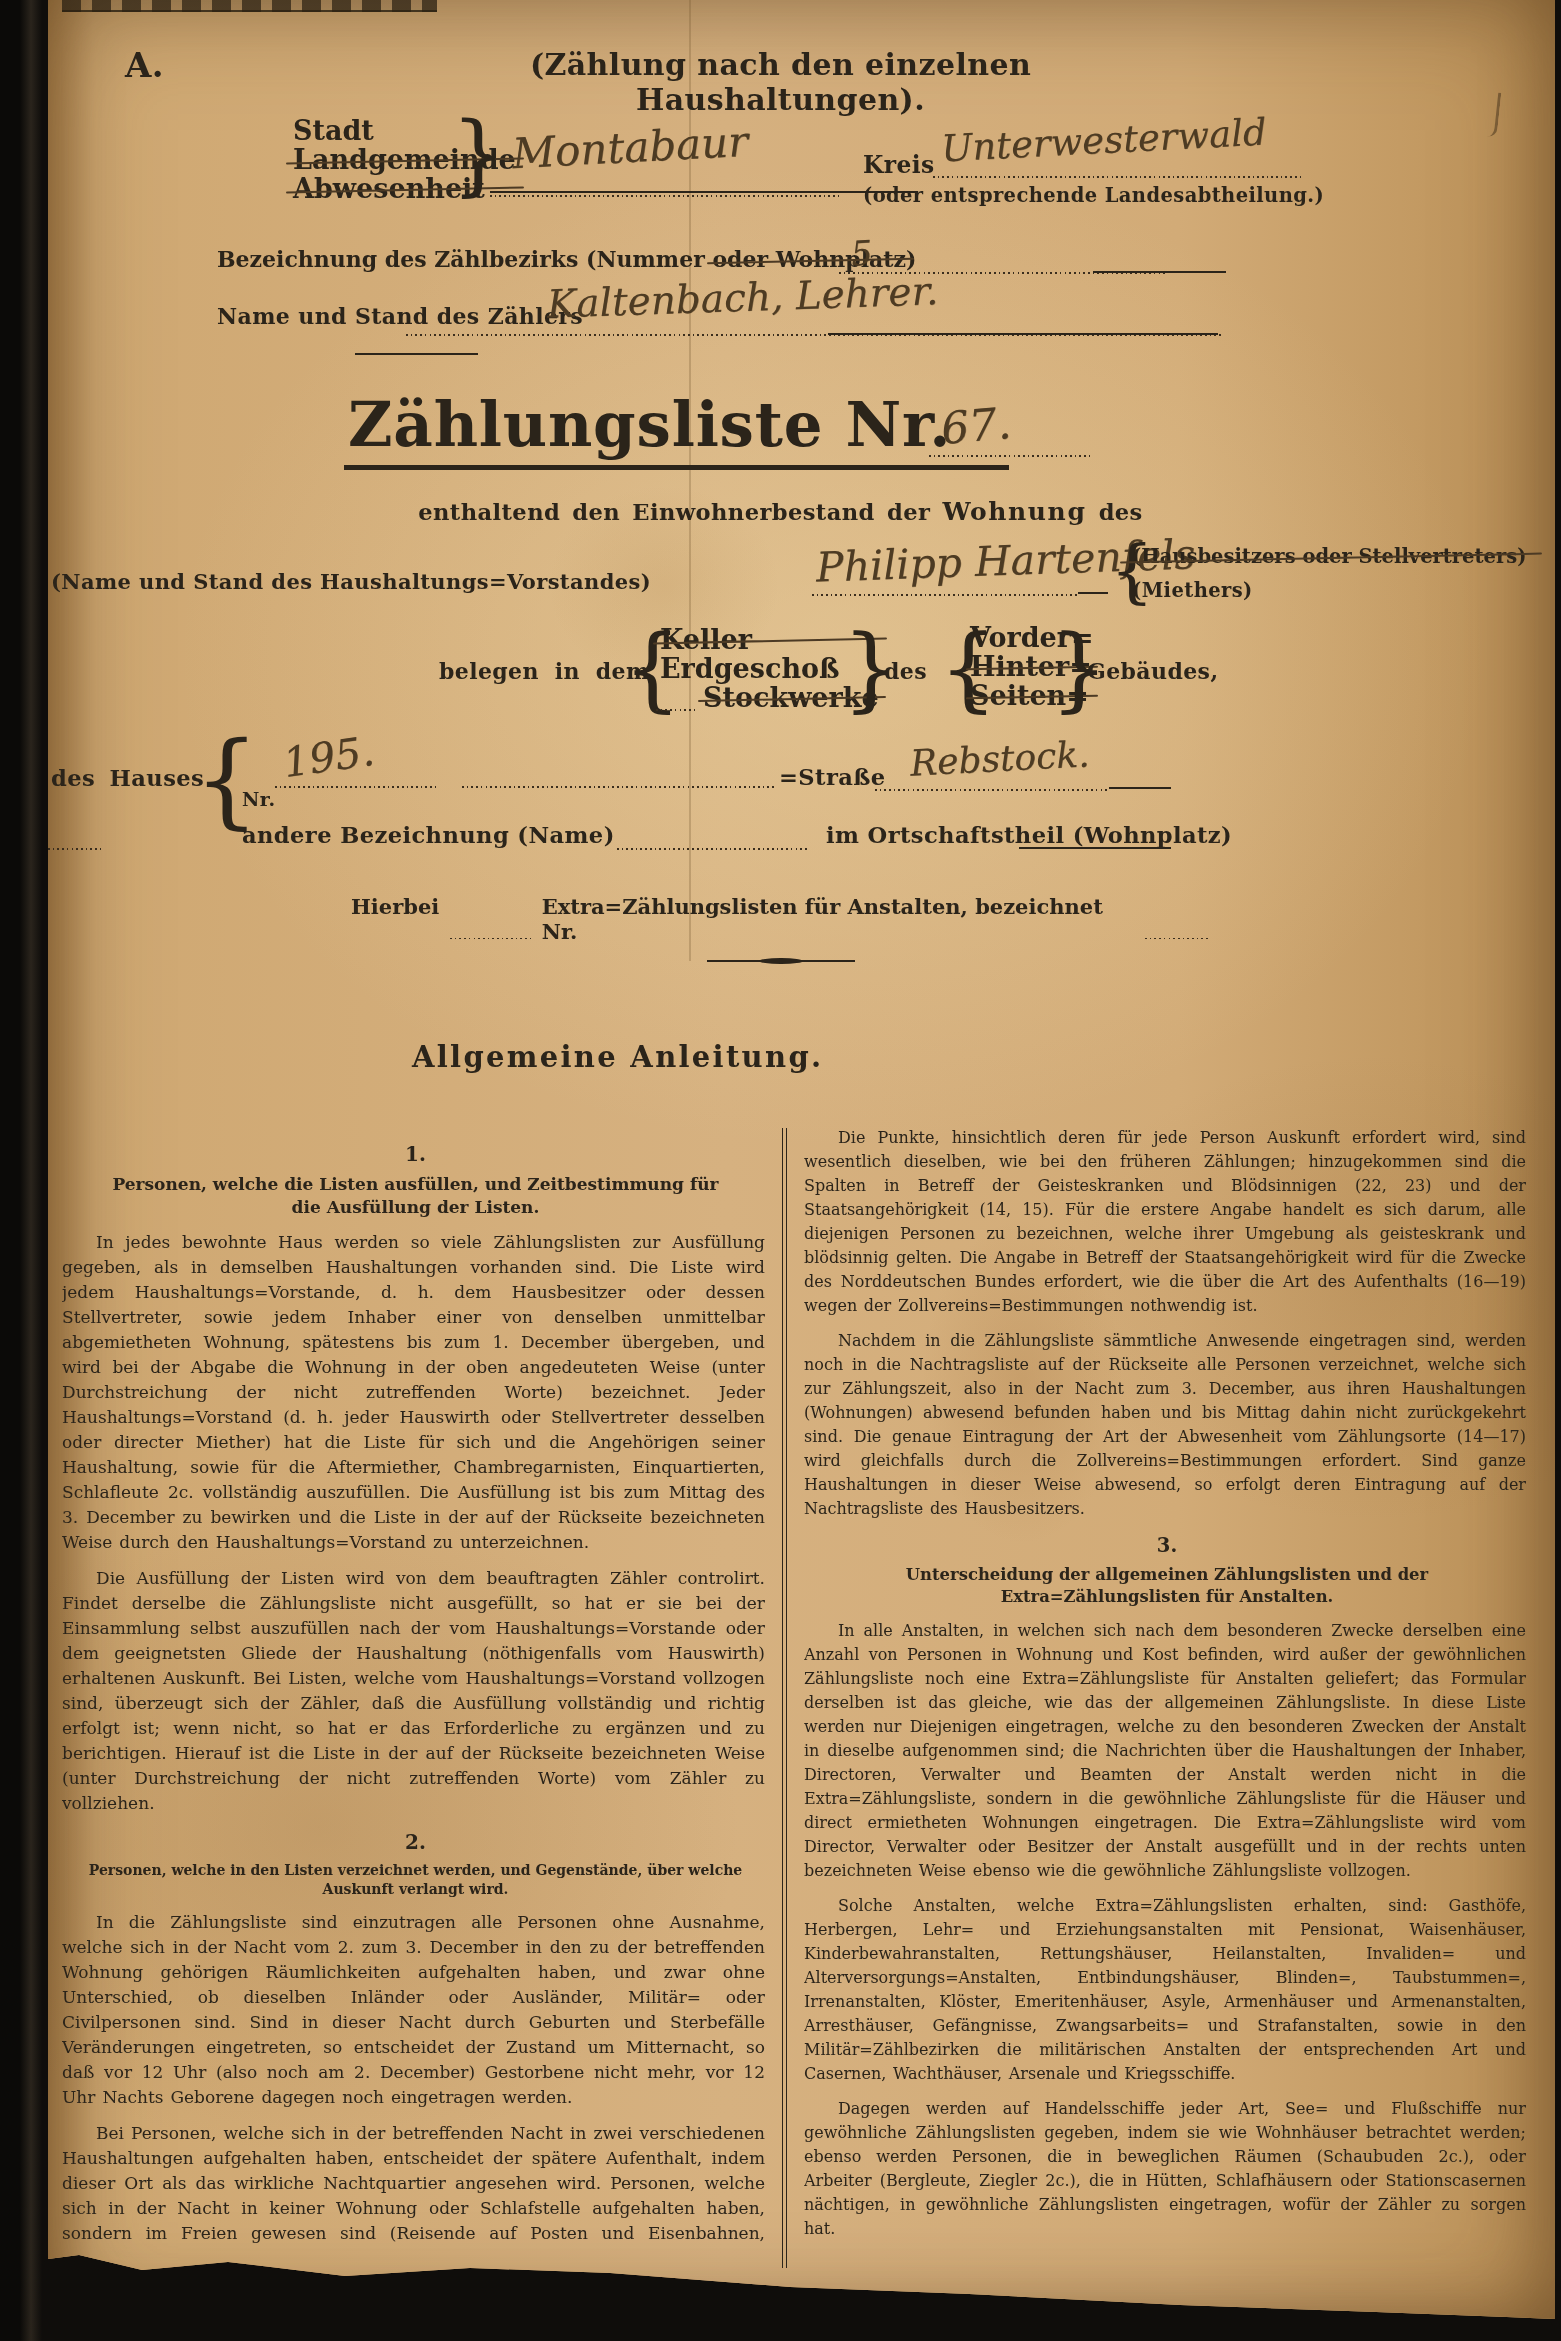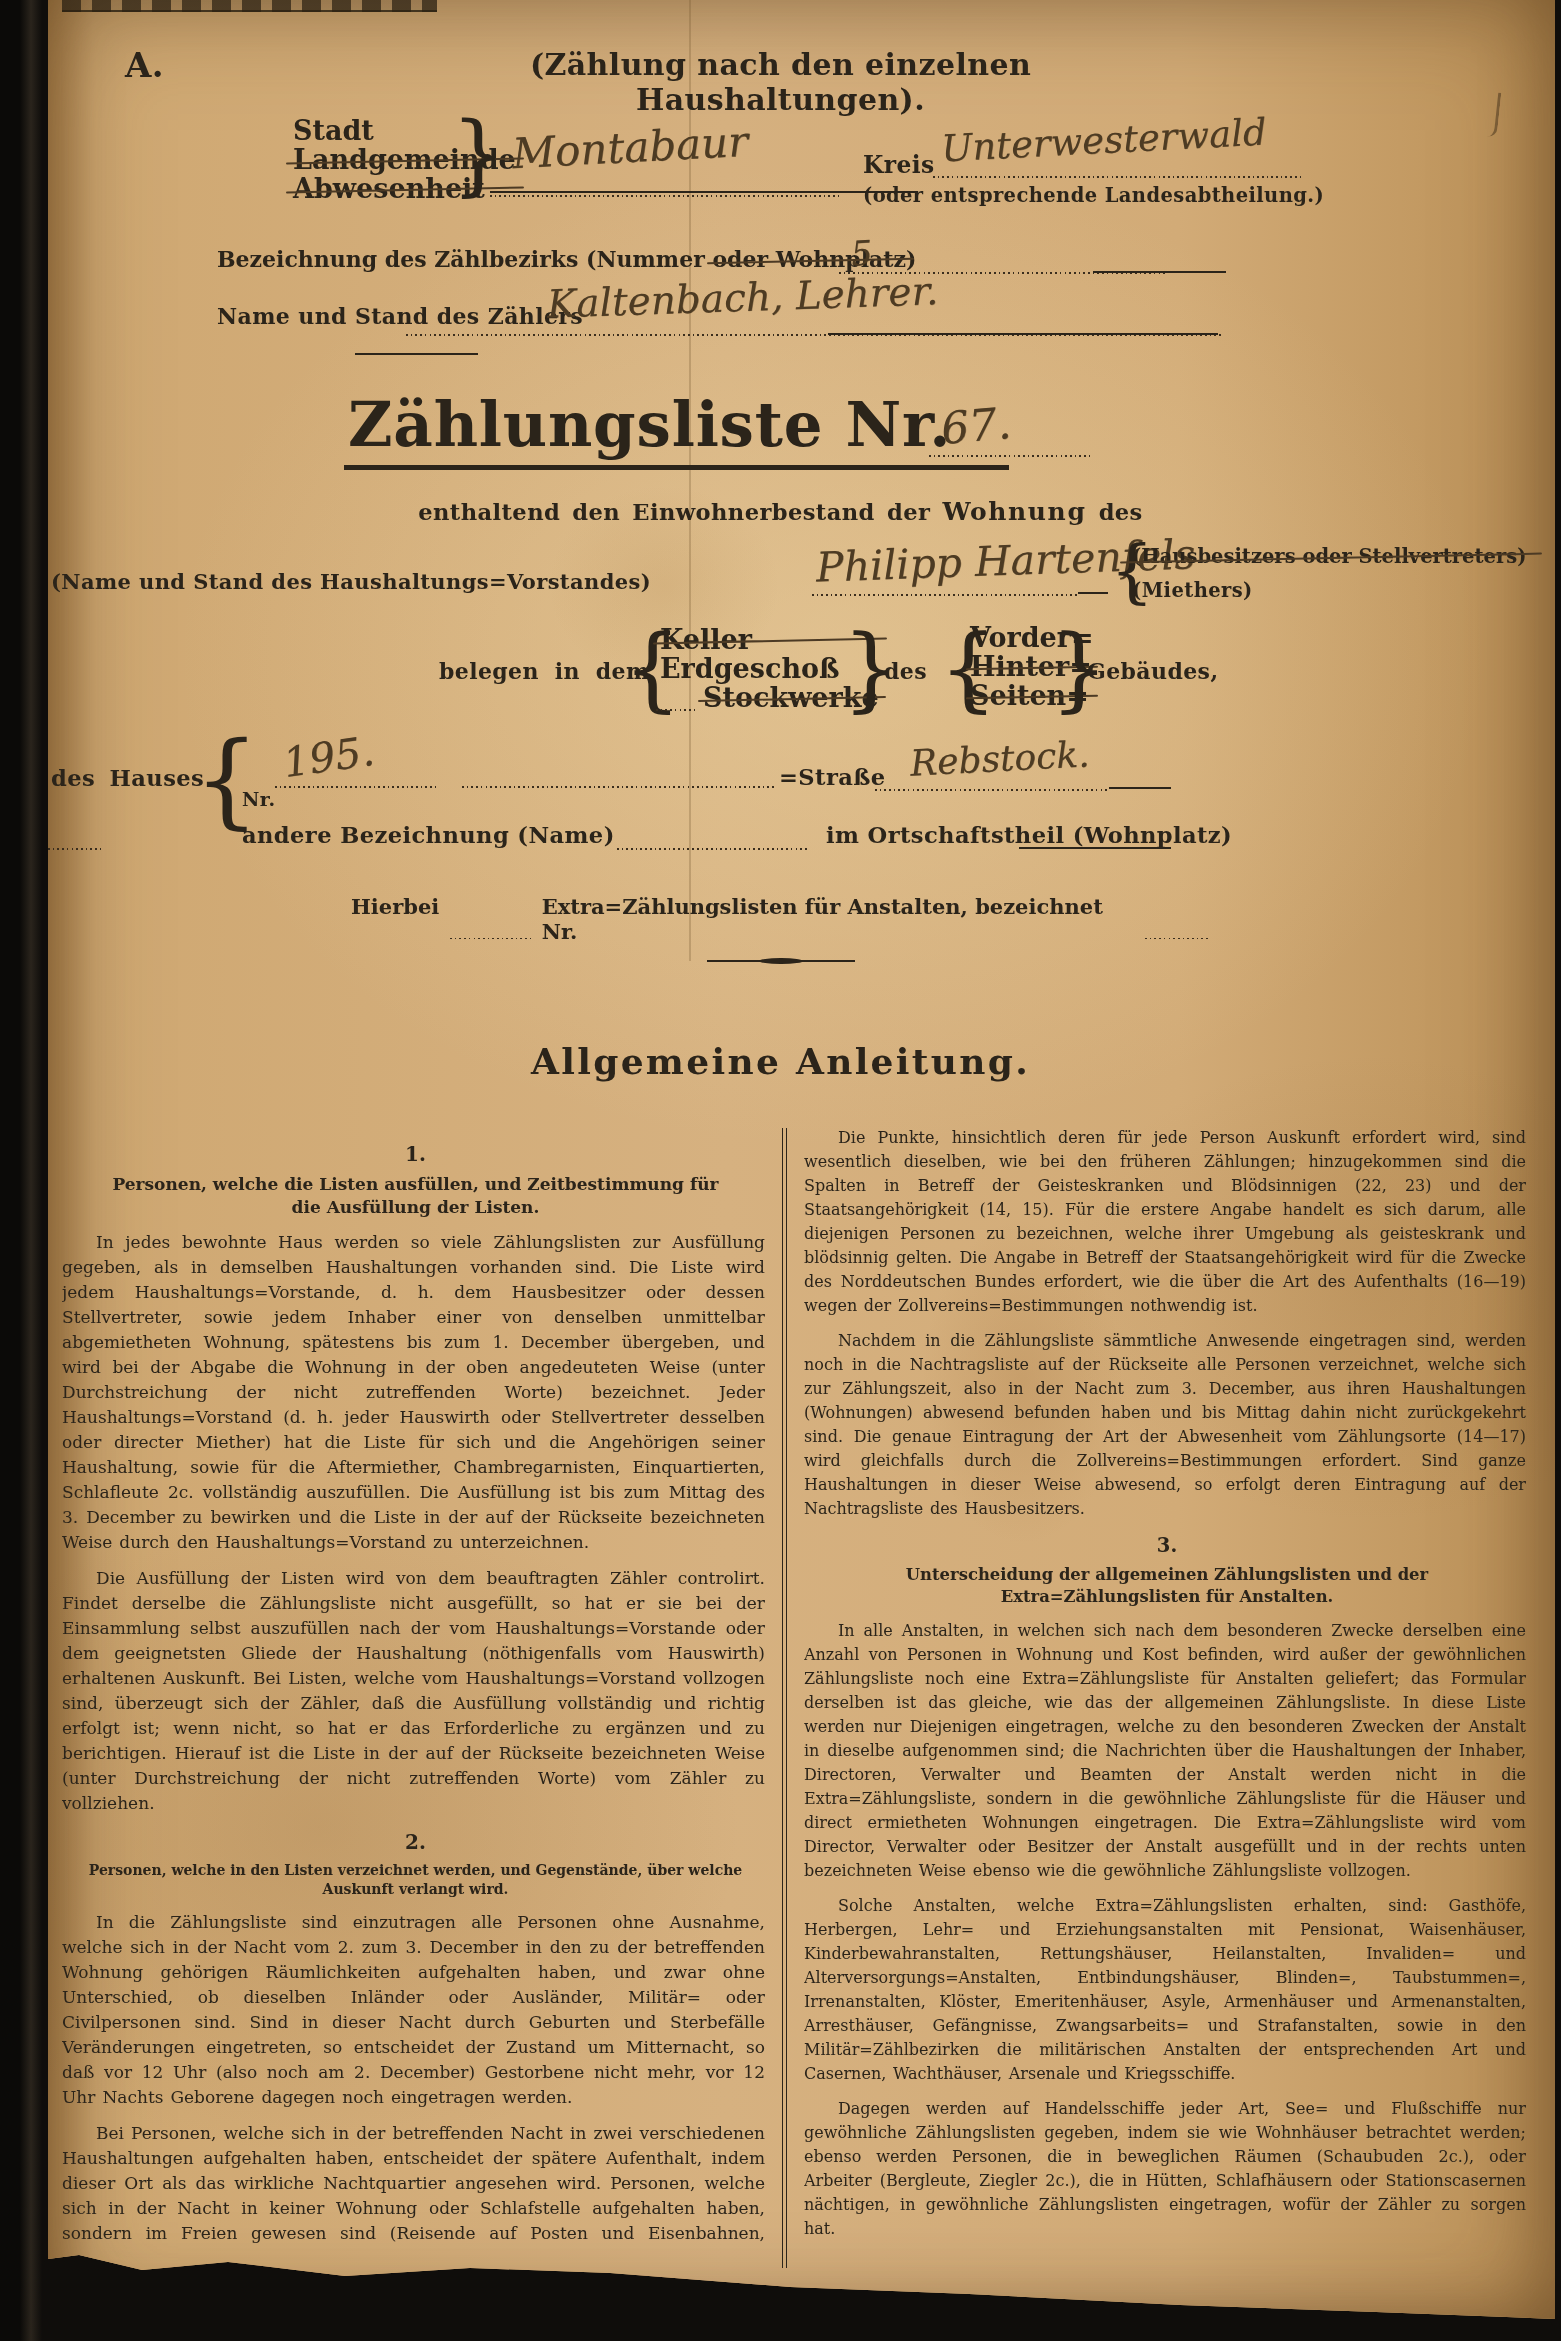--- a/index.html
+++ b/index.html
@@ -142,21 +142,21 @@
     <span class="dotline" style="width:82px;align-self:flex-end;margin:0 11px 4.7px 11px;"></span>
     <span>Extra=Zählungslisten für Anstalten, bezeichnet Nr.</span>
     <span class="dotline" style="width:66px;align-self:flex-end;margin:0 0 4.7px 11px;"></span>
   </div>
 
   <div class="abs" style="left:707px;top:957px;width:148px;height:7.8px;">
     <div style="position:absolute;left:0;top:3.1px;width:100%;height:1.6px;background:#2b241a;"></div>
     <div style="position:absolute;left:50%;top:0.8px;width:44px;height:6.2px;margin-left:-22px;background:#2b241a;border-radius:50%;"></div>
   </div>
 
-  <div class="abs frak" style="left:390px;top:1040px;width:781px;text-align:center;font-size:36px;letter-spacing:2.3px;">Allgemeine Anleitung.</div>
+  <div class="abs frak" style="left:412px;top:1040px;width:781px;font-size:29px;letter-spacing:2.3px;">Allgemeine Anleitung.</div>
 
   <div class="abs" style="left:782px;top:1128px;width:3.1px;height:1140px;border-left:1.6px solid #2b241a;border-right:0.8px solid #2b241a;"></div>
 
   <div class="col" style="left:62px;top:1134px;width:707px;height:1113px;overflow:hidden;font-size:17px;line-height:25px;">
     <div class="sec-num" style="font-size:20px;">1.</div>
     <div class="sec-title" style="font-size:17px;max-width:640px;">Personen, welche die Listen ausfüllen, und Zeitbestimmung für die Ausfüllung der Listen.</div>
     <p>In jedes bewohnte Haus werden so viele Zählungslisten zur Ausfüllung gegeben, als in demselben Haushaltungen vorhanden sind. Die Liste wird jedem Haushaltungs=Vorstande, d. h. dem Hausbesitzer oder dessen Stellvertreter, sowie jedem Inhaber einer von denselben unmittelbar abgemietheten Wohnung, spätestens bis zum 1. December übergeben, und wird bei der Abgabe die Wohnung in der oben angedeuteten Weise (unter Durchstreichung der nicht zutreffenden Worte) bezeichnet. Jeder Haushaltungs=Vorstand (d. h. jeder Hauswirth oder Stellvertreter desselben oder directer Miether) hat die Liste für sich und die Angehörigen seiner Haushaltung, sowie für die Aftermiether, Chambregarnisten, Einquartierten, Schlafleute 2c. vollständig auszufüllen. Die Ausfüllung ist bis zum Mittag des 3. December zu bewirken und die Liste in der auf der Rückseite bezeichneten Weise durch den Haushaltungs=Vorstand zu unterzeichnen.</p>
     <p>Die Ausfüllung der Listen wird von dem beauftragten Zähler controlirt. Findet derselbe die Zählungsliste nicht ausgefüllt, so hat er sie bei der Einsammlung selbst auszufüllen nach der vom Haushaltungs=Vorstande oder dem geeignetsten Gliede der Haushaltung (nöthigenfalls vom Hauswirth) erhaltenen Auskunft. Bei Listen, welche vom Haushaltungs=Vorstand vollzogen sind, überzeugt sich der Zähler, daß die Ausfüllung vollständig und richtig erfolgt ist; wenn nicht, so hat er das Erforderliche zu ergänzen und zu berichtigen. Hierauf ist die Liste in der auf der Rückseite bezeichneten Weise (unter Durchstreichung der nicht zutreffenden Worte) vom Zähler zu vollziehen.</p>
     <div class="sec-num" style="font-size:20px;margin-top:14px;">2.</div>
     <div class="sec-title" style="font-size:14px;max-width:656px;">Personen, welche in den Listen verzeichnet werden, und Gegenstände, über welche Auskunft verlangt wird.</div>

